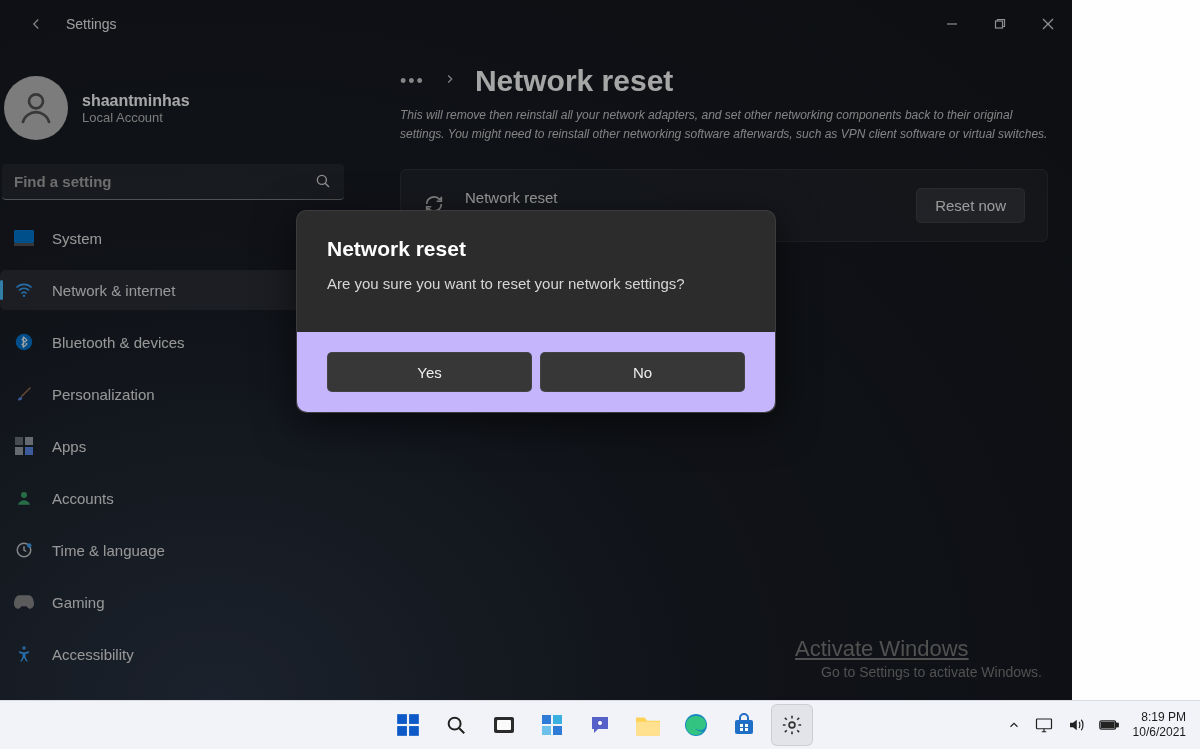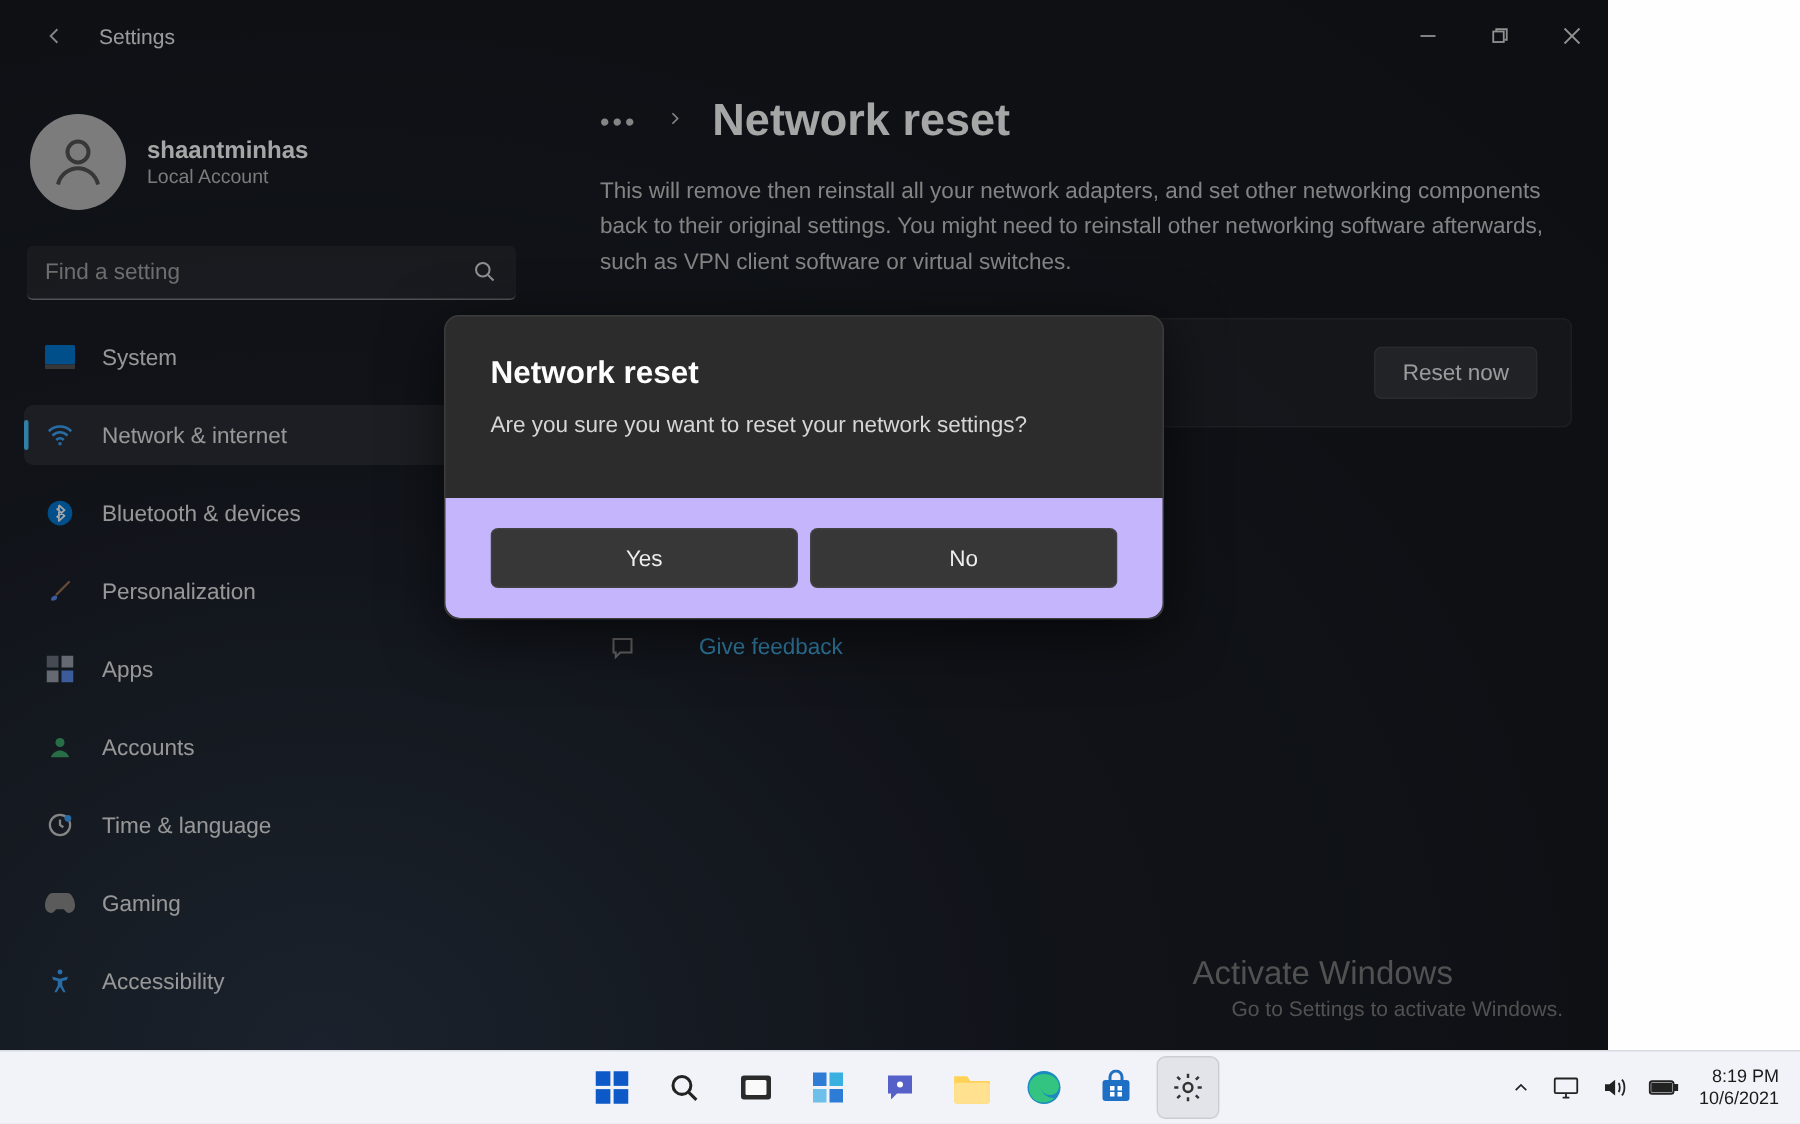--- a/index.html
+++ b/index.html
@@ -11,58 +11,58 @@
     color: #e8e8e8;
   }
   
   .titlebar { position: absolute; top: 0; left: 0; right: 0; height: 48px; display: flex; align-items: center; }
   .back-btn { width: 48px; height: 48px; display:flex; align-items:center; justify-content:center; color:#ccc; margin-left:12px;}
   .app-title { font-size: 14px; color: #efefef; margin-left: 6px; }
   .window-controls { margin-left:auto; display:flex; }
   .wc-btn { width:48px; height:40px; display:flex; align-items:center; justify-content:center; color:#ddd; }
   .wc-btn svg { display:block; }
   
-  .sidebar { position:absolute; top:64px; left:0; width:360px; padding: 8px 8px 0 16px; }
+  .sidebar { position:absolute; top:64px; left:0; width:360px; padding: 8px 8px 0 0; }
   .profile { display:flex; align-items:center; gap:14px; padding: 4px 4px 14px 4px; }
   .avatar { width:64px; height:64px; border-radius:50%; background:#bfbfbf; display:flex; align-items:center; justify-content:center;}
   .avatar svg{color:#555;}
   .profile .name { font-size:16px; font-weight:600; color:#fff; }
   .profile .sub { font-size:13px; color:#bdbdbd; }
   .searchwrap { position:relative; margin: 10px 8px 18px 2px; }
   .searchbox {
     width: 100%; height: 36px; background: rgba(255,255,255,0.06);
     border: none; border-bottom: 1px solid rgba(255,255,255,0.4);
-    border-radius: 4px; color:#ddd; padding: 0 40px 0 12px; font-size:15px;
+    border-radius: 4px; color:#ddd; padding: 0 40px 0 12px; font-size:15px;font-weight:bold;
   }
   .searchbox::placeholder{ color:#a8a8a8;}
   .search-icon { position:absolute; right:12px; top:8px; color:#ddd; }
   .nav { display:flex; flex-direction:column; gap:12px; }
   .nav-item { display:flex; align-items:center; gap:18px; height:40px; padding: 0 14px; border-radius:6px; font-size:15px; color:#e8e8e8; position:relative;}
   .nav-item.active { background: rgba(255,255,255,0.08); }
   .nav-item.active::before { content:""; position:absolute; left:0; top:10px; bottom:10px; width:3px; background:#4cc2ff; border-radius:2px;}
   .nav-icon { width:20px; height:20px; display:flex; align-items:center; justify-content:center; }
   .nav-label { flex:1; }
   
   .main { position:absolute; top:64px; left:400px; right:24px; }
   .breadcrumb { display:flex; align-items:center; gap:18px; margin-bottom:6px; }
   .bc-dots { color:#ccc; font-size:18px; letter-spacing:2px; }
   .bc-chevron { color:#ccc; }
   .page-title { font-size:30px; font-weight:600; color:#fff; }
-  .description { margin-top:18px; font-size:15px; line-height:1.55; color:#c9c9c9; max-width:760px;}
+  .description { margin-top:8px; font-size:12px; line-height:1.55; color:#c9c9c9; max-width:760px;font-style:italic;}
   .card { margin-top:26px; background: rgba(255,255,255,0.045); border:1px solid rgba(255,255,255,0.06); border-radius:6px; padding: 18px 22px; display:flex; align-items:center; }
   .card .c-icon { color:#ccc; margin-right:20px;}
   .card .c-title { font-size:15px; color:#eee; }
   .card .c-sub { font-size:13px; color:#9a9a9a; margin-top:2px;}
   .reset-btn { margin-left:auto; background: rgba(255,255,255,0.09); border:1px solid rgba(255,255,255,0.06); color:#eee; font-size:15px; padding:8px 18px; border-radius:5px;}
   .help-section { margin-top:90px; }
   .help-link { display:flex; align-items:center; gap:40px; font-size:15px; color:#4cc2ff; padding:10px 4px;}
   .help-link .hl-icon{ color:#999; width:22px; display:flex; justify-content:center;}
   
   .activate { position:absolute; right:30px; bottom:20px; text-align:left; color:#7d7d7d;}
-  .activate .a1{ font-size:22px; }
+  .activate .a1{ font-size:22px;text-decoration:underline; }
   .activate .a2{ font-size:14px; margin-top:2px;margin-left:26px;}
   
   .overlay { position:absolute; inset:0; background: rgba(0,0,0,0.35); display:flex; align-items:flex-start; justify-content:center; }
   .modal { margin-top:210px; width:480px; background:#2c2c2c; border:1px solid rgba(255,255,255,0.08); border-radius:10px; box-shadow:0 10px 40px rgba(0,0,0,0.6);}
   .modal-body{ padding: 26px 30px 40px 30px;}
   .modal-title{ font-size:21px; font-weight:600; color:#fff; margin-bottom:14px;}
   .modal-text{ font-size:15px; color:#d6d6d6;}
   .modal-actions{ background:#c4b5fd; padding:20px 30px; display:flex; gap:8px; border-radius:0 0 10px 10px;}
   .m-btn{ flex:1; height:40px; background:#373737; border:1px solid rgba(255,255,255,0.06); color:#eee; font-size:15px; border-radius:5px;}
   

